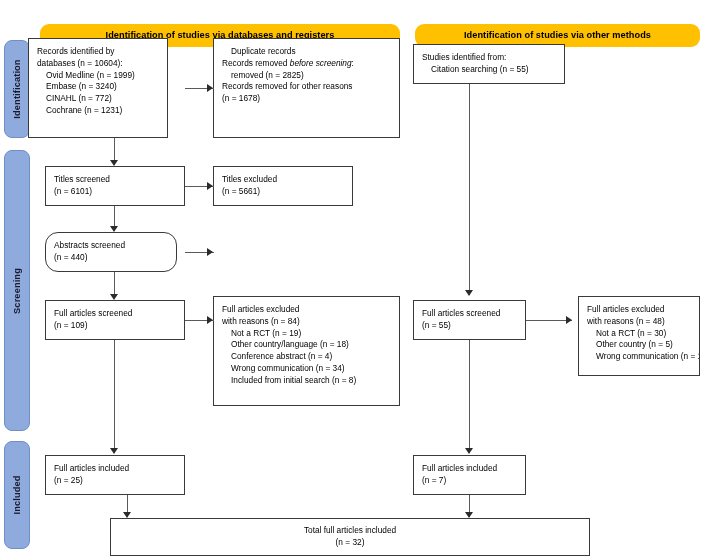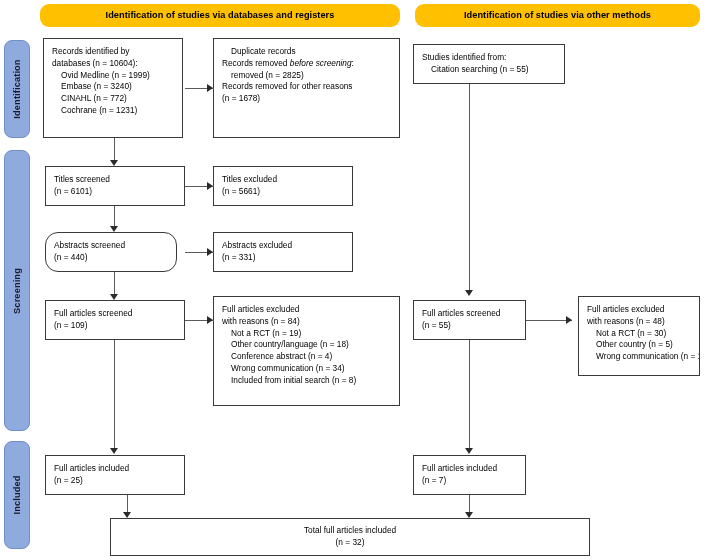--- a/index.html
+++ b/index.html
@@ -27,20 +27,21 @@
     border-radius: 9px;
     color: #000000;
     font-weight: bold;
     font-size: 9.2px;
     letter-spacing: 0.05px;
     display: flex;
     align-items: center;
     justify-content: center;
     text-align: left;
     line-height: 1.1;
+    margin-top: 20px;
   }
 
   
   .stage-band {
     position: absolute;
     left: 4px;
     width: 26px;
     background: #8faadc;
     border: 1px solid #6f8fc9;
     border-radius: 8px;
@@ -122,21 +123,21 @@
   <div class="stage-band" style="top:40px; height:98px;">
     <span class="stage-label">Identification</span>
   </div>
   <div class="stage-band" style="top:150px; height:281px;">
     <span class="stage-label">Screening</span>
   </div>
   <div class="stage-band" style="top:441px; height:108px;">
     <span class="stage-label">Included</span>
   </div>
 
-  <div class="box" style="left:43px; top:38px; width:140px; height:100px;">
+  <div class="box" style="left:28px; top:38px; width:140px; height:100px;">
     <span class="line">Records identified by</span>
     <span class="line">databases (n = 10604):</span>
     <span class="line indent">Ovid Medline (n = 1999)</span>
     <span class="line indent">Embase (n = 3240)</span>
     <span class="line indent">CINAHL (n = 772)</span>
     <span class="line indent">Cochrane (n = 1231)</span>
   </div>
 
   <div class="box" style="left:213px; top:38px; width:187px; height:100px;">
     <span class="line indent">Duplicate records</span>
@@ -165,24 +166,20 @@
   <div class="arrow-right" style="left:207px; top:182px;"></div>
 
   <div class="conn v" style="left:114px; top:206px; width:1px; height:24px;"></div>
   <div class="arrow-down" style="left:110px; top:226px;"></div>
 
   <div class="box" style="left:45px; top:232px; width:132px; height:40px;border-radius:13px;">
     <span class="line">Abstracts screened</span>
     <span class="line">(n = 440)</span>
   </div>
 
-  <div class="box" style="left:213px; top:232px; width:140px; height:40px;">
-    <span class="line">Abstracts excluded</span>
-    <span class="line">(n = 331)</span>
-  </div>
   <div class="conn h" style="left:185px; top:252px; width:29px;"></div>
   <div class="arrow-right" style="left:207px; top:248px;"></div>
 
   <div class="conn v" style="left:114px; top:272px; width:1px; height:26px;"></div>
   <div class="arrow-down" style="left:110px; top:294px;"></div>
 
   <div class="box" style="left:45px; top:300px; width:140px; height:40px;">
     <span class="line">Full articles screened</span>
     <span class="line">(n = 109)</span>
   </div>

